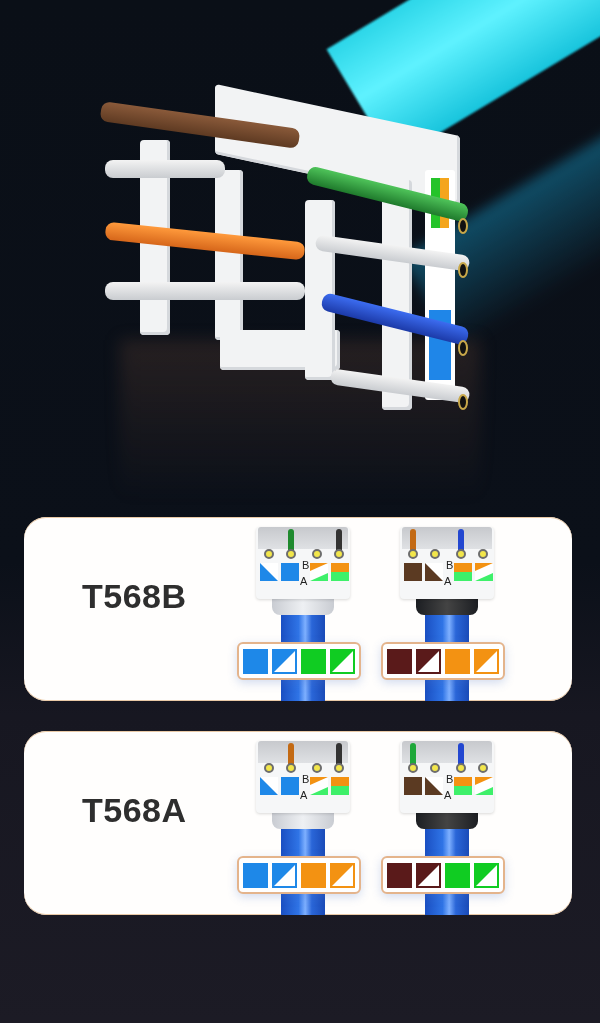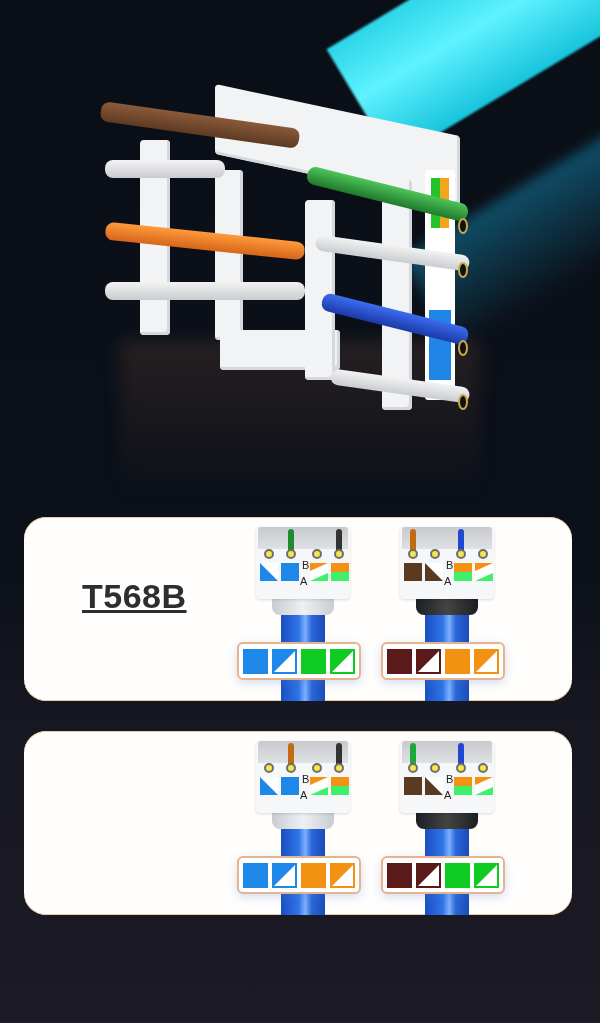--- a/index.html
+++ b/index.html
@@ -32,21 +32,21 @@
     .card {
       position: absolute; left: 24px; width: 548px; height: 184px;
       background: #fffefd; border-radius: 22px;
       box-shadow: 0 1px 0 #e9c9a6 inset, 0 -1px 0 #e9c9a6 inset;
     }
     .card.b { top: 517px; }
     .card.a { top: 731px; }
     .card-label {
       position: absolute; left: 58px; top: 60px;
       font-family: "Liberation Sans", sans-serif; font-weight: 700;
-      font-size: 34px; color: #2e2e2e; letter-spacing: 0.5px; text-decoration: underline;
+      font-size: 34px; color: #2e2e2e; letter-spacing: 0.5px;
     }
     .jack { position: absolute; width: 110px; height: 184px; }
     .jack .cable {
       position: absolute; left: 35px; top: 90px; width: 44px; height: 94px;
       background: linear-gradient(90deg, #1a4fc2 0%, #2f74e6 40%, #7eb0ff 55%, #2a66d8 70%, #1a4bb8 100%);
     }
     .jack .collar {
       position: absolute; left: 26px; top: 76px; width: 62px; height: 22px;
       background: linear-gradient(90deg, #c9ccd2, #eef0f3, #c9ccd2); border-radius: 0 0 8px 8px;
     }
@@ -214,20 +214,21 @@
         <div class="lsq" style="background: rgb(243, 146, 18);"></div>
         <div class="lsq">
           <svg class="tri" viewBox="0 0 25 25">
             <rect x="1" y="1" width="23" height="23" fill="#fff" stroke="#f39212" stroke-width="2"></rect>
             <polygon points="1,1 24,1 1,24" fill="#f39212"></polygon>
           </svg>
         </div>
       </div>
     </div>
     <div class="card a">
+      <div class="card-label">T568A</div>
       <div class="jack" style="left: 222px;">
         <div class="cable"></div>
         <div class="collar"></div>
         <div class="head"></div>
         <div class="top"></div>
         <div class="pin" style="left: 18px;"></div>
         <div class="pwire" style="left: 42px; background: rgb(195, 106, 20);"></div>
         <div class="pin" style="left: 40px;"></div>
         <div class="pin" style="left: 66px;"></div>
         <div class="pwire" style="left: 90px; background: rgb(51, 51, 51);"></div>

